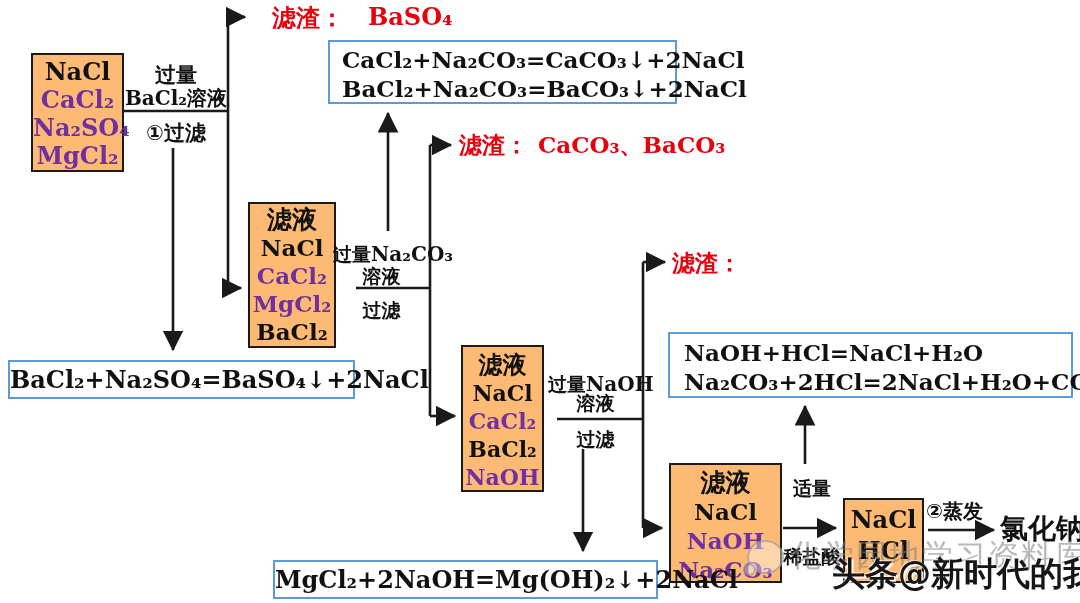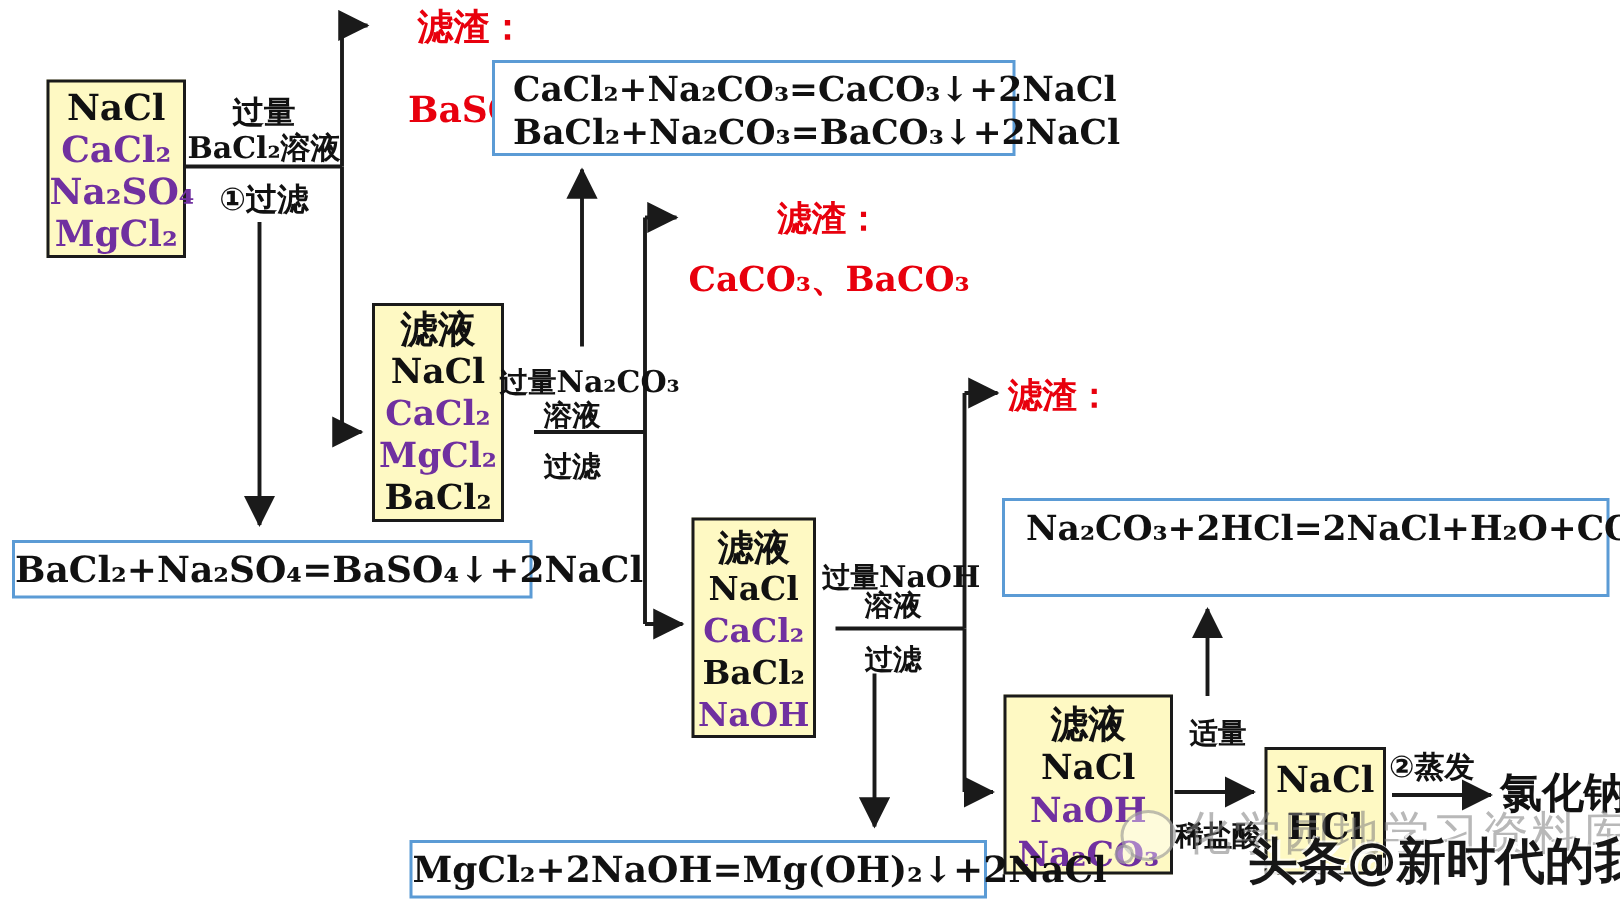--- a/index.html
+++ b/index.html
@@ -3,25 +3,25 @@
 <meta charset="utf-8">
 <style>
   html,body{margin:0;padding:0;background:#fff;}
   .canvas{position:relative;width:1080px;height:603px;background:#ffffff;overflow:hidden;
           font-family:"DejaVu Sans","Liberation Sans",sans-serif;color:#111;}
   .abs{position:absolute;}
   .chem{font-family:"DejaVu Serif","Liberation Serif",serif;font-weight:700;}
   .cn{font-weight:700;}
   .purple{color:#7030a0;}
   .red{color:#e8000d;}
-  .bbox{position:absolute;border:2.5px solid #1a1a1a;background:#fef9c3;text-align:center;box-sizing:border-box;}
+  .bbox{position:absolute;border:2.5px solid #1a1a1a;background:#fdba74;text-align:center;box-sizing:border-box;}
   .eqbox{position:absolute;border:2px solid #5b9bd5;background:#fff;white-space:nowrap;box-sizing:border-box;}
   .nowrap{white-space:nowrap;}
   svg.flow{position:absolute;left:0;top:0;}
-  .residue{position:absolute;display:flex;align-items:center;white-space:nowrap;flex-direction:column;}
+  .residue{position:absolute;display:flex;align-items:flex-start;white-space:nowrap;}
   .wm-light{position:absolute;left:790px;top:535px;font-size:31px;font-weight:400;letter-spacing:2px;
             color:rgba(125,125,125,0.55);white-space:nowrap;z-index:9;}
   .wm-dark{position:absolute;left:832px;top:552px;font-size:33px;font-weight:700;color:#161616;
            white-space:nowrap;z-index:10;
            text-shadow:2px 2px 0 rgba(255,255,255,0.9),-1px -1px 0 rgba(255,255,255,0.65);}
   .wm-logo{position:absolute;left:747px;top:540px;width:33px;height:30px;z-index:9;
            border:2.5px solid rgba(125,125,125,0.5);border-radius:50%;background:rgba(255,255,255,0.4);}
   .wm-logo::after{content:"";position:absolute;left:-6px;bottom:-4px;width:9px;height:9px;
            border:2px solid rgba(125,125,125,0.5);border-radius:50%;background:rgba(255,255,255,0.4);}
 </style>
@@ -119,20 +119,21 @@
     <div class="chem purple">NaOH</div>
   </div>
 
   <div class="abs nowrap" style="left:548px;top:372px;font-size:19px;">
     <span class="cn">过量</span><span class="chem" style="font-size:20px;">NaOH</span>
   </div>
   <div class="abs cn nowrap" style="left:548px;top:391px;width:95px;text-align:center;font-size:19px;">溶液</div>
   <div class="abs cn nowrap" style="left:548px;top:427px;width:95px;text-align:center;font-size:19px;">过滤</div>
 
   <div class="eqbox" style="left:668px;top:332px;width:405px;height:66px;padding:4px 0 0 14px;font-size:23px;line-height:29px;">
+    <div class="chem">NaOH+HCl=NaCl+H₂O</div>
     <div class="chem">Na₂CO₃+2HCl=2NaCl+H₂O+CO₂↑</div>
   </div>
 
   <div class="bbox" style="left:669px;top:463px;width:113px;height:120px;padding-top:3px;font-size:23px;line-height:29px;">
     <div class="cn" style="font-size:25px;">滤液</div>
     <div class="chem">NaCl</div>
     <div class="chem purple">NaOH</div>
     <div class="chem purple">Na₂CO₃</div>
   </div>
 

